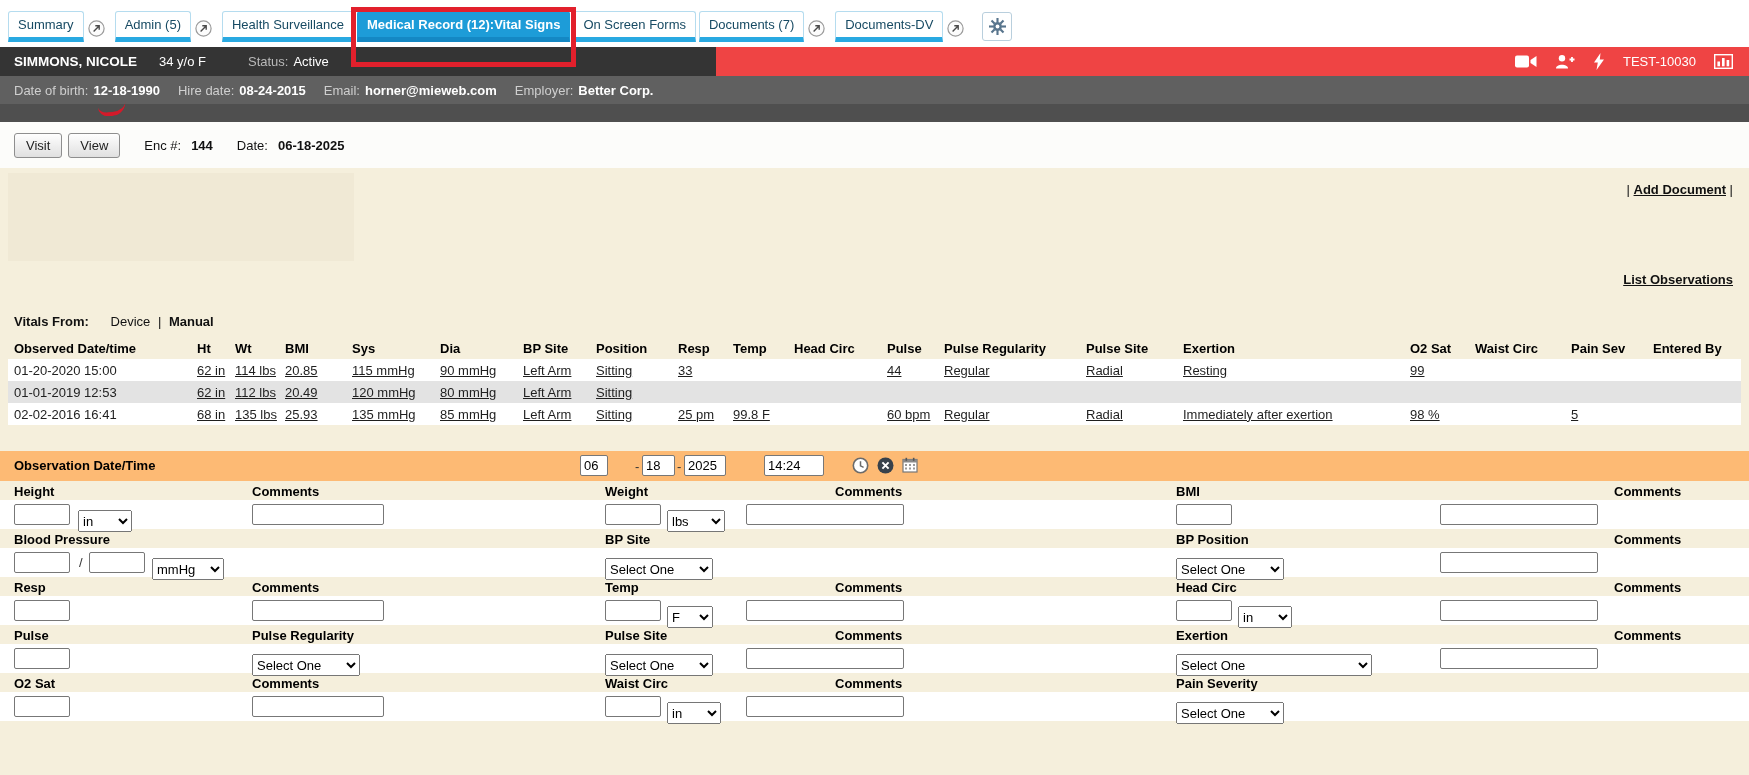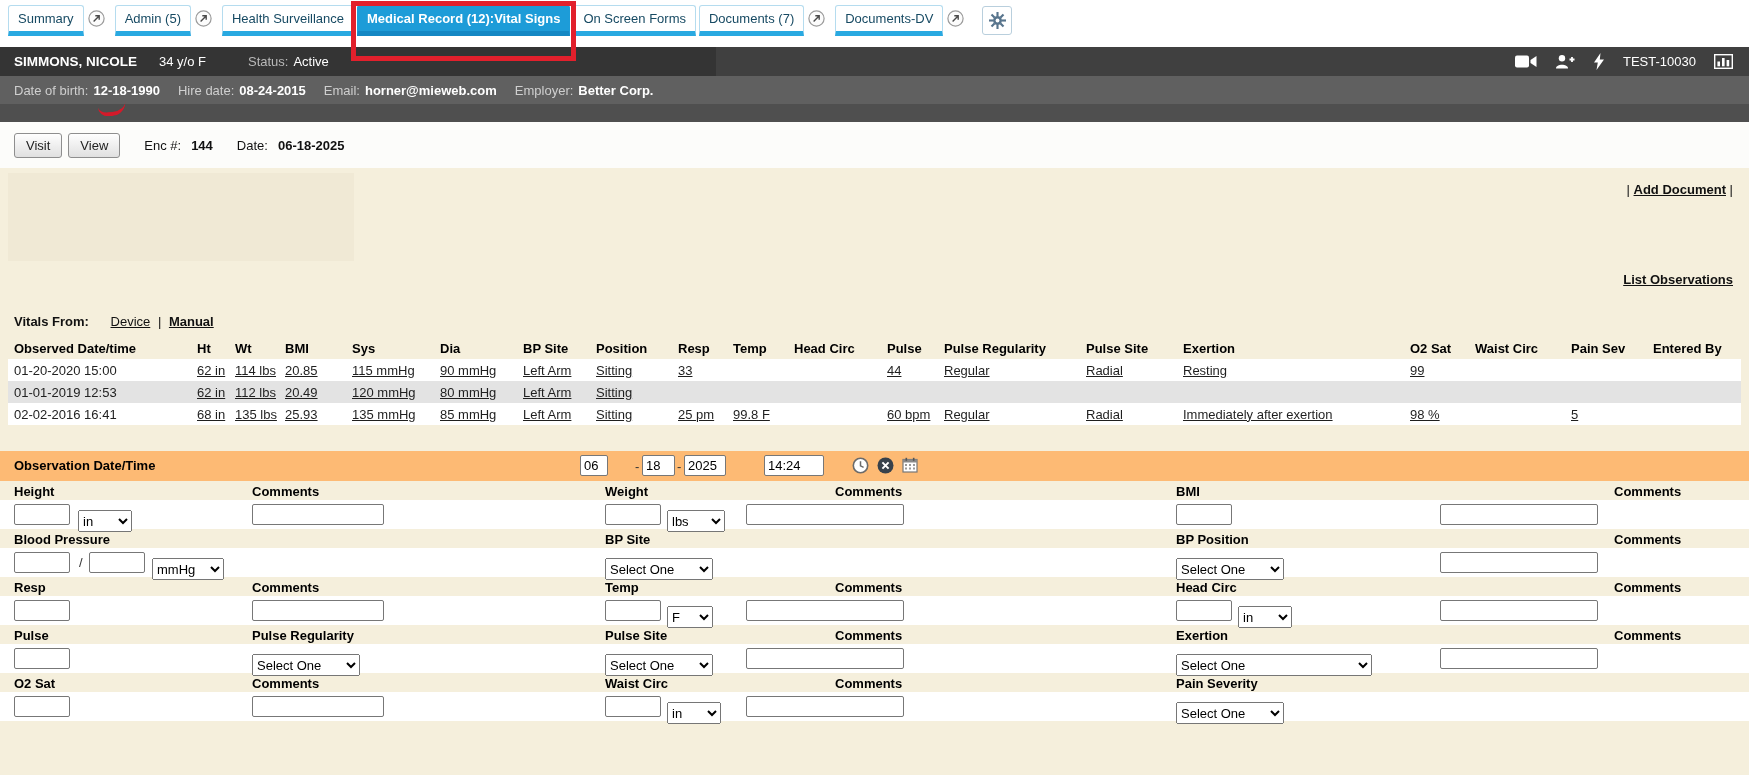--- a/index.html
+++ b/index.html
@@ -1,33 +1,33 @@
 <!DOCTYPE html>
 <html><head>
 <meta charset="utf-8">
 <style>
   html,body{margin:0;padding:0}
   body{width:1749px;height:775px;font-family:"Liberation Sans",sans-serif;font-size:13px;background:#fff;overflow:hidden;position:relative;color:#111}
   a{cursor:pointer}
 
   
-  .tabbar{height:47px;background:#fff;display:flex;align-items:flex-start;padding:5px 0 0 8px;box-sizing:border-box;position:relative;z-index:5}
+  .tabbar{height:47px;background:#fff;display:flex;align-items:center;padding:5px 0 0 8px;box-sizing:border-box;position:relative;z-index:5}
   .tab{display:inline-flex;align-items:center;height:25px;padding:0 9px;background:#fff;border:1px solid #b5dcef;border-bottom:5px solid #29a9e1;border-radius:3px 3px 0 0;color:#174a63;margin-right:3px;white-space:nowrap;position:relative;font-size:13px}
   .tab.active{background:#1d9cd8;border-color:#1d9cd8;border-bottom-color:#1488c4;color:#fff;font-weight:bold}
   .popout{margin:5px 10px 0 1px;line-height:0}
   .gearbtn{margin-left:8px;margin-top:1px;height:29px;width:30px;background:#fff;border:1px solid #b9cfdd;border-radius:3px;padding:0;line-height:0;cursor:pointer}
 
   
   .annotation-box{position:absolute;left:-7px;right:-7px;top:-5px;height:60px;box-sizing:border-box;border:5px solid #e2202c;z-index:30;pointer-events:none}
   .annotation-fragment{position:absolute;left:98px;top:102px;width:28px;height:10px;border-bottom:4px solid #d41a2a;border-radius:0 0 14px 10px;transform:rotate(-5deg);z-index:30;pointer-events:none}
 
   
   .pbar1{height:29px;display:flex;color:#fff}
   .pbar1-left{width:716px;background:#343434;height:100%;display:flex;align-items:center;padding-left:14px;box-sizing:border-box;white-space:nowrap}
-  .pbar1-right{flex:1;background:#404040;height:100%;display:flex;align-items:center;justify-content:flex-end;gap:18px;padding-right:16px}
+  .pbar1-right{flex:1;background:#ef4444;height:100%;display:flex;align-items:center;justify-content:flex-end;gap:18px;padding-right:16px}
   .pname{font-weight:bold;font-size:13.5px;margin-right:22px}
   .page{margin-right:42px}
   .plabel{color:#b9b9b9;margin-right:5px}
   .chartid{font-size:13px}
   .hicon{line-height:0;cursor:pointer}
 
   .pbar2{height:28px;background:#606060;display:flex;align-items:center;padding-left:14px;color:#cfcfcf;white-space:nowrap}
   .pbar2 .lbl{margin-right:5px}
   .pbar2 .val{color:#fff;font-weight:bold;margin-right:18px}
   .pbar3{height:18px;background:#4f4f4f}
@@ -40,21 +40,21 @@
 
   
   .main{position:relative;height:607px;background:#f5efdc}
   .adddoc{position:absolute;top:14px;right:16px;color:#111}
   .adddoc a{font-weight:bold;color:#111;text-decoration:underline}
   .phbox{position:absolute;left:8px;top:5px;width:346px;height:88px;background:#f0e9d5}
   .listobs{position:absolute;top:104px;right:16px}
   .listobs a{font-weight:bold;color:#111;text-decoration:underline}
   .vitalsfrom{padding:146px 0 8px 14px}
   .vitalsfrom b{margin-right:18px}
-  .vitalsfrom a{color:#111;text-decoration:underline}
+  .vitalsfrom a{color:#111;}
   .vitalsfrom a.bld{font-weight:bold}
   .sep{margin:0 4px}
 
   
   .vtable{border-collapse:collapse;margin:0 8px;width:1733px;table-layout:fixed}
   .vtable th,.vtable td{height:20px;padding:1px 4px 1px 6px;text-align:left;font-size:13px;white-space:nowrap;overflow:hidden;font-weight:normal}
   .vtable thead th{font-weight:bold;color:#000}
   .vtable tbody tr{background:#fff}
   .vtable tbody tr.alt{background:#e3e3e3}
   .lnk{color:#1f1f1f;text-decoration:underline}

